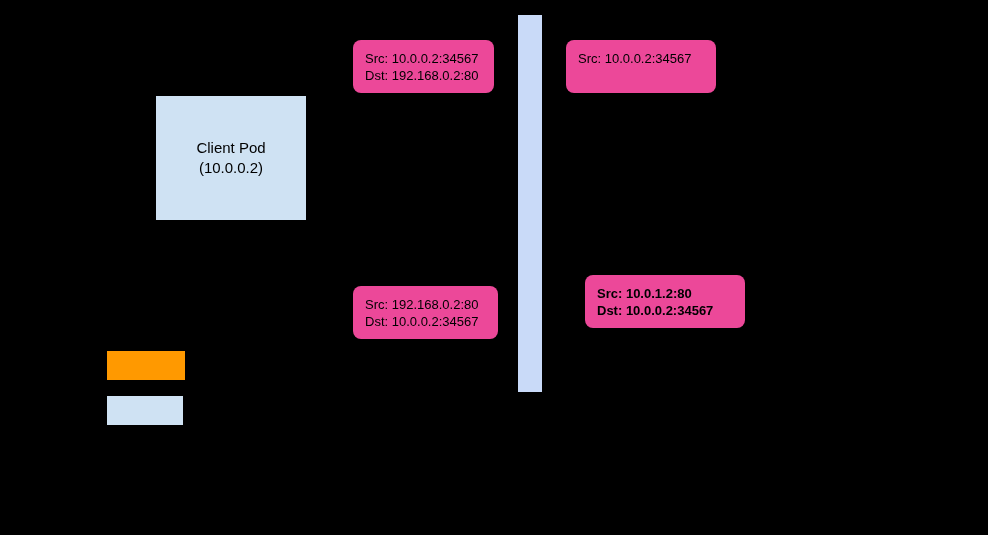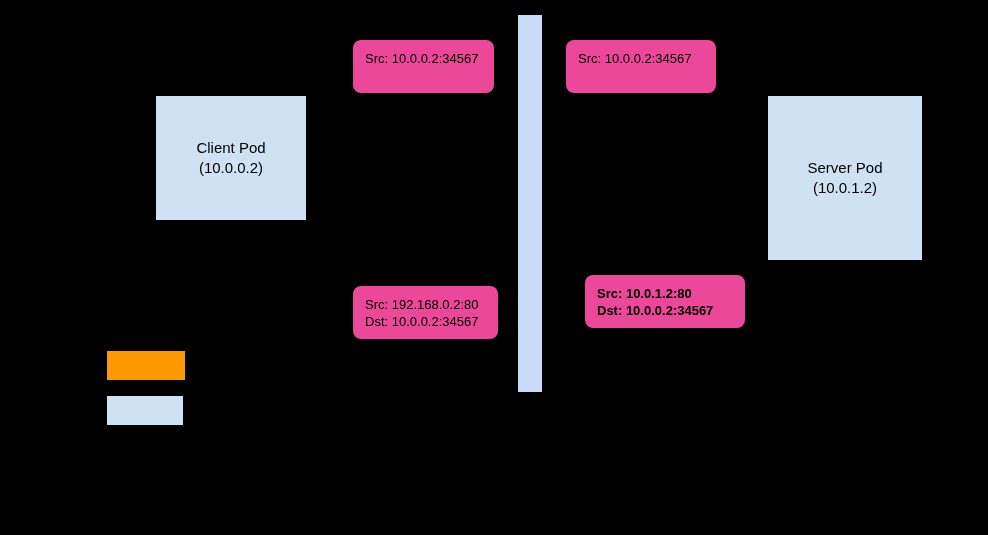--- a/index.html
+++ b/index.html
@@ -65,27 +65,24 @@
 
 <div class="canvas">
 
   <div class="bar"></div>
 
   <div class="pod client">
     <div>Client Pod</div>
     <div>(10.0.0.2)</div>
   </div>
 
-  <div class="pod server">
-    <div>Server Pod</div>
-    <div>(10.0.1.2)</div>
-  </div>
 
   <div class="packet tl">
     <div>Src: 10.0.0.2:34567</div>
+    <div>Dst: 192.168.0.2:80</div>
   </div>
 
   <div class="packet tr">
     <div>Src: 10.0.0.2:34567</div>
   </div>
 
   <div class="packet bl">
     <div>Src: 192.168.0.2:80</div>
     <div>Dst: 10.0.0.2:34567</div>
   </div>

